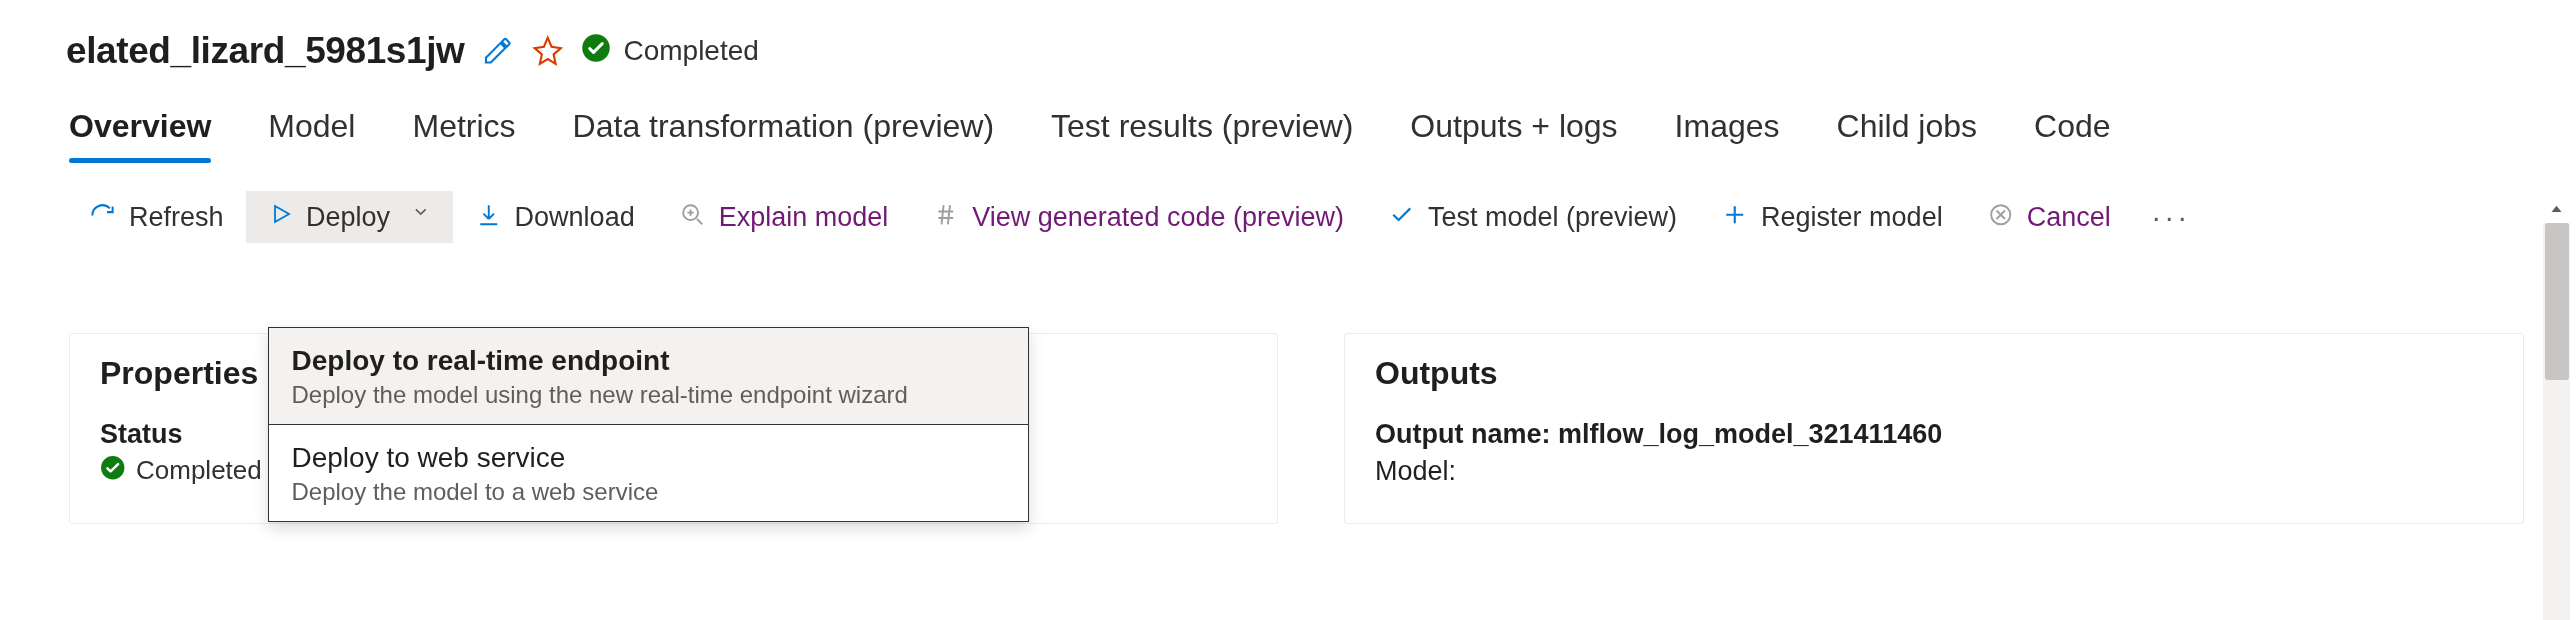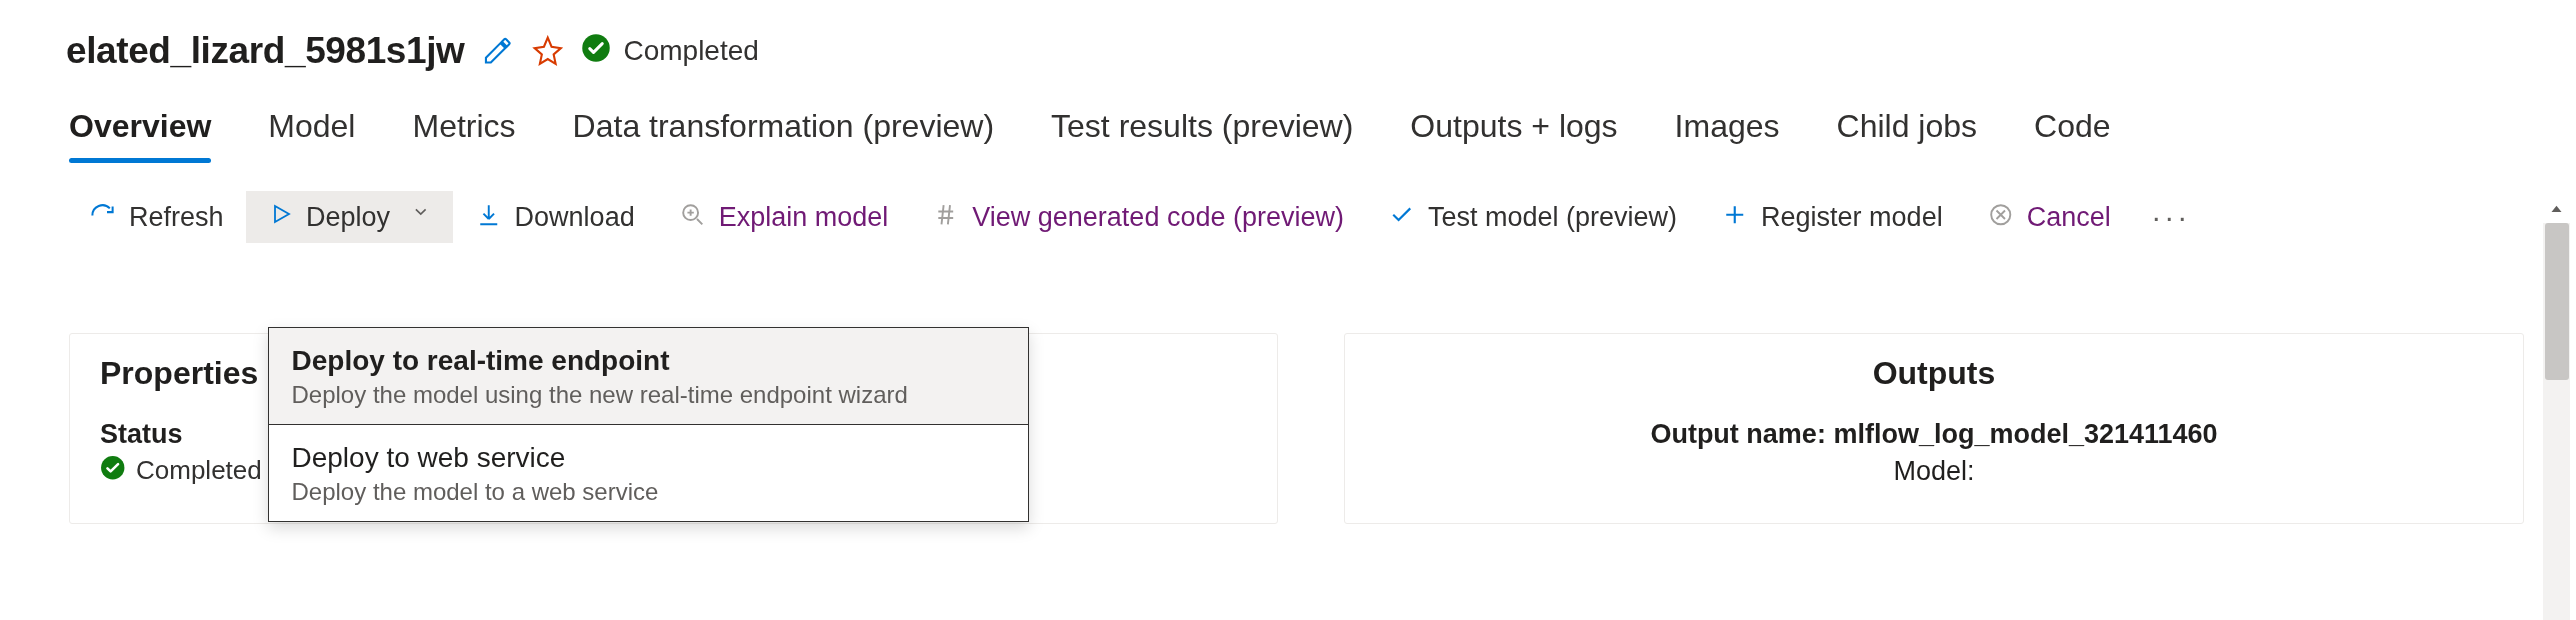--- a/index.html
+++ b/index.html
@@ -154,21 +154,20 @@
     border-radius: 3px;
     padding: 21px 30px 30px 30px;
     flex: 0 0 auto;
   }
   .panel-properties {
     width: 1209px;
     position: relative;
   }
   .panel-outputs {
     width: 1180px;
-    text-align: center;
   }
   .panel-title {
     font-size: 32px;
     font-weight: 700;
     color: #201f1e;
     margin-bottom: 27px;
   }
   .prop-label {
     font-size: 27px;
     font-weight: 600;

